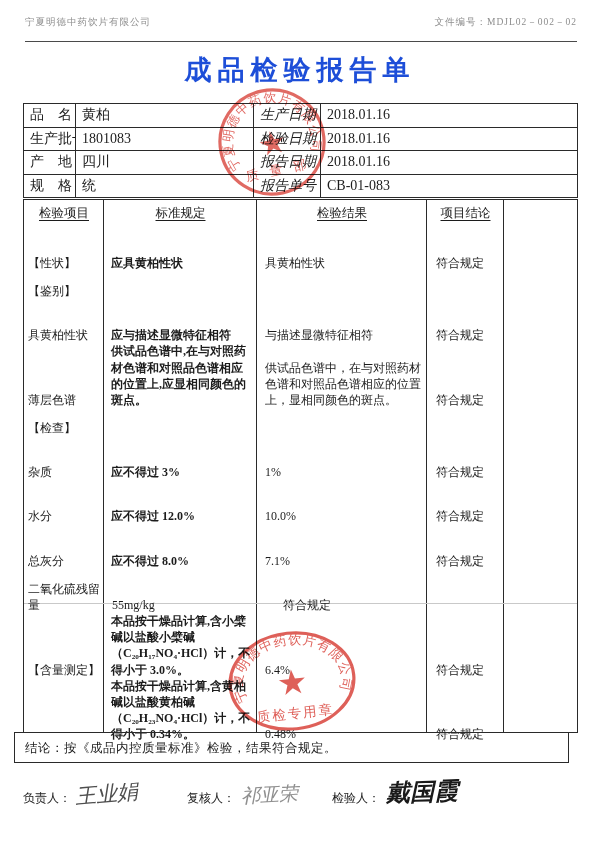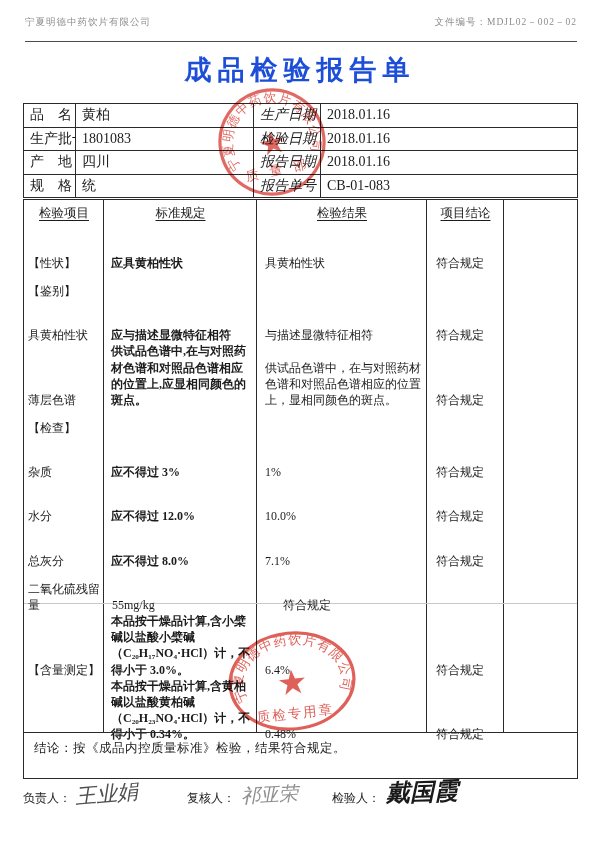--- a/index.html
+++ b/index.html
@@ -40,21 +40,21 @@
   .h1{width:80px;} .h2{width:153px;} .h3{width:170px;} .h4{width:77px;}
 
   .mt-body { position:absolute; top:27px; left:0; right:0; }
   .mt-row { display:flex; align-items:flex-end; line-height:16.2px; }
   .c1 { width:80px;  padding:0 2px 0 4px; }
   .c2 { width:153px; padding:0 6px 0 7px;font-weight:bold; }
   .c3 { width:170px; padding:0 6px 0 8px; }
   .c4 { width:77px;  padding:0 2px 0 9px;margin-top:28px; }
 
   
-  .conclusion { position:absolute; top:732px; left:23px; width:555px; height:47px;
+  .conclusion { position:absolute; top:732px; left:14px; width:555px; height:31px;
     border:1px solid #2a2a2a; font-size:12.5px; padding:7px 10px; letter-spacing:.5px; }
 
   
   .sign-row { position:absolute; top:784px; left:23px; width:555px; height:45px; }
   .sig-label { position:absolute; top:6px; font-size:12px; }
   .sl1{left:0;} .sl2{left:164px;text-align:right;} .sl3{left:309px;}
   .sig { position:absolute; font-style:italic; white-space:nowrap;
     font-family:"DejaVu Sans",sans-serif; }
   .sig1 { left:52px;  top:-4px; font-size:21px; color:#4e4e4e; transform:rotate(-5deg); }
   .sig2 { left:218px; top:-2px; font-size:19px; color:#8f8f8f; transform:rotate(-3deg); }

